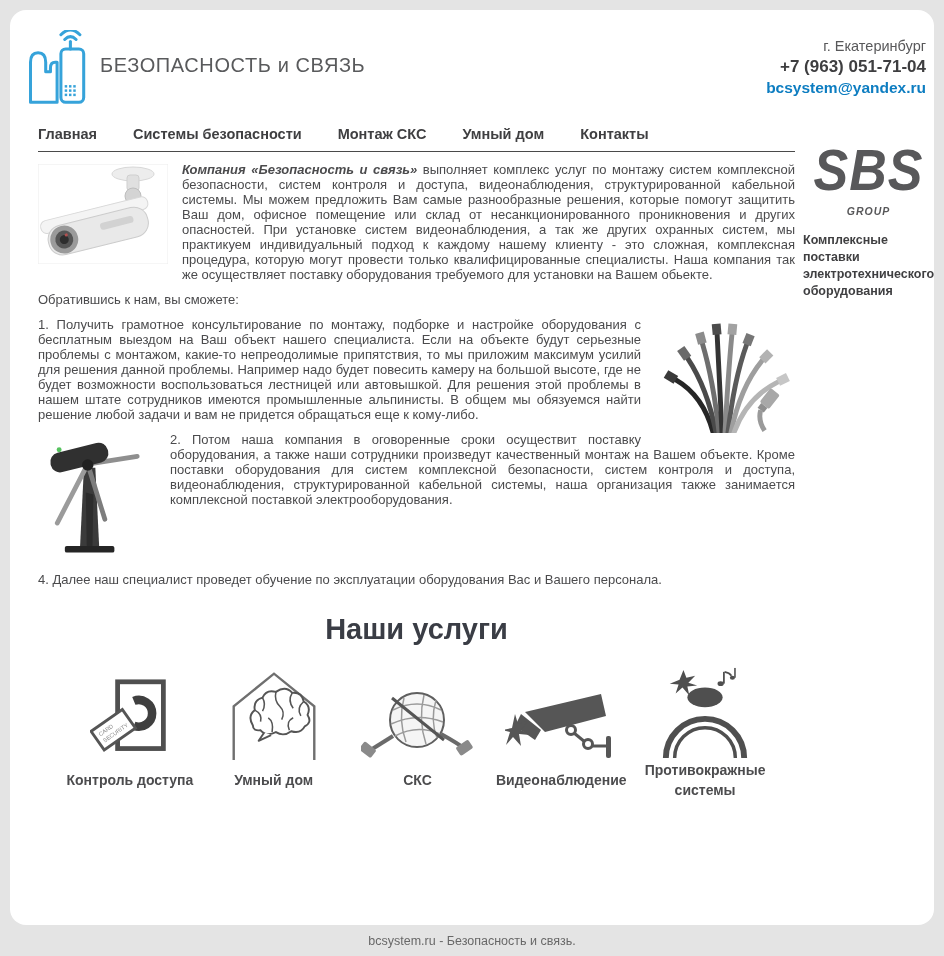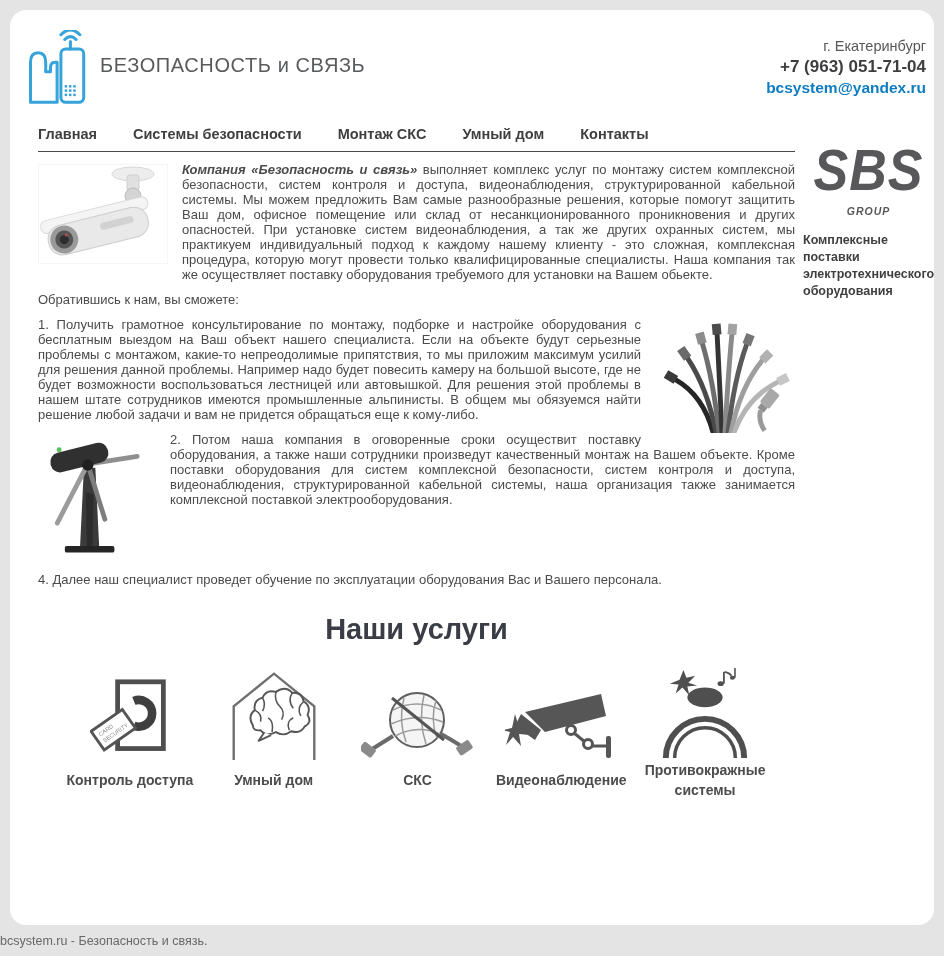--- a/index.html
+++ b/index.html
@@ -79,21 +79,21 @@
     flex:1;height:7px;
     background:repeating-linear-gradient(to bottom,#58585a 0 1.4px,transparent 1.4px 3.2px);
   }
   .sbs-group{font-size:10.5px;font-weight:bold;font-style:italic;letter-spacing:1px;}
   .sbs-caption{
     margin-top:10px;font-size:12.5px;font-weight:bold;color:#3f3f41;line-height:1.35;
   }
   
   .site-footer{
     position:absolute;left:0;bottom:0;width:944px;height:31px;
-    display:flex;align-items:center;
+    display:flex;align-items:center;justify-content:center;
     font-size:12.5px;color:#686868;
   }
 </style>
 </head>
 <body>
 
 <div class="page-card">
 
   <header class="site-header">
     <a class="logo">

